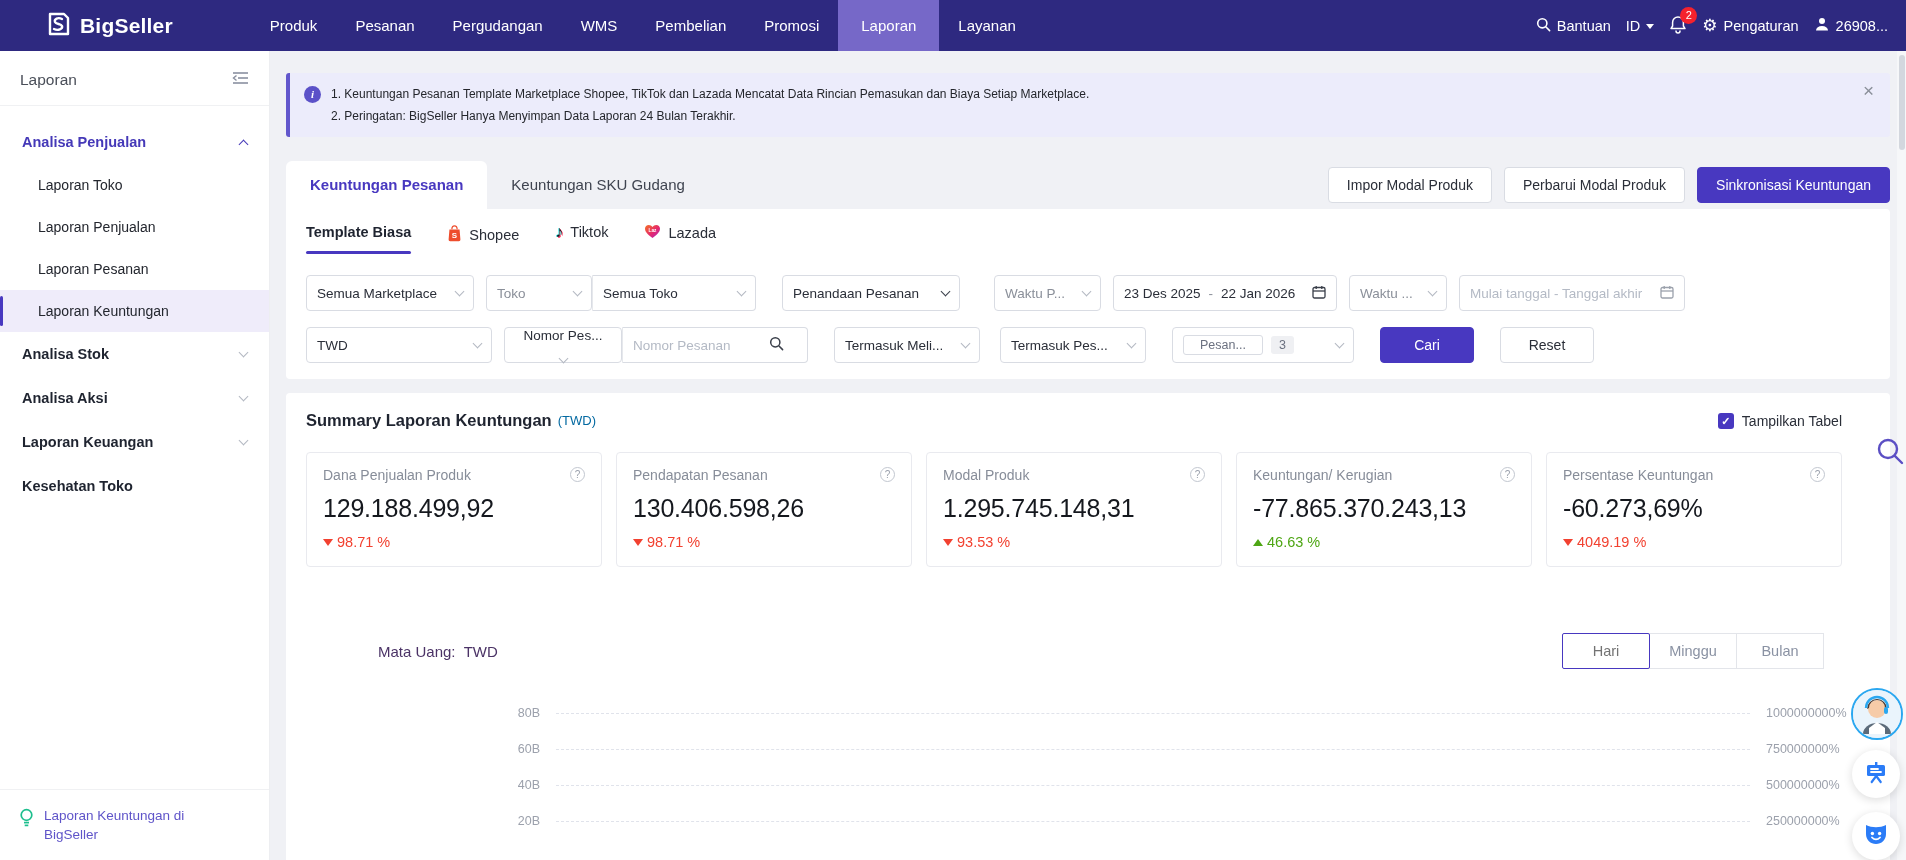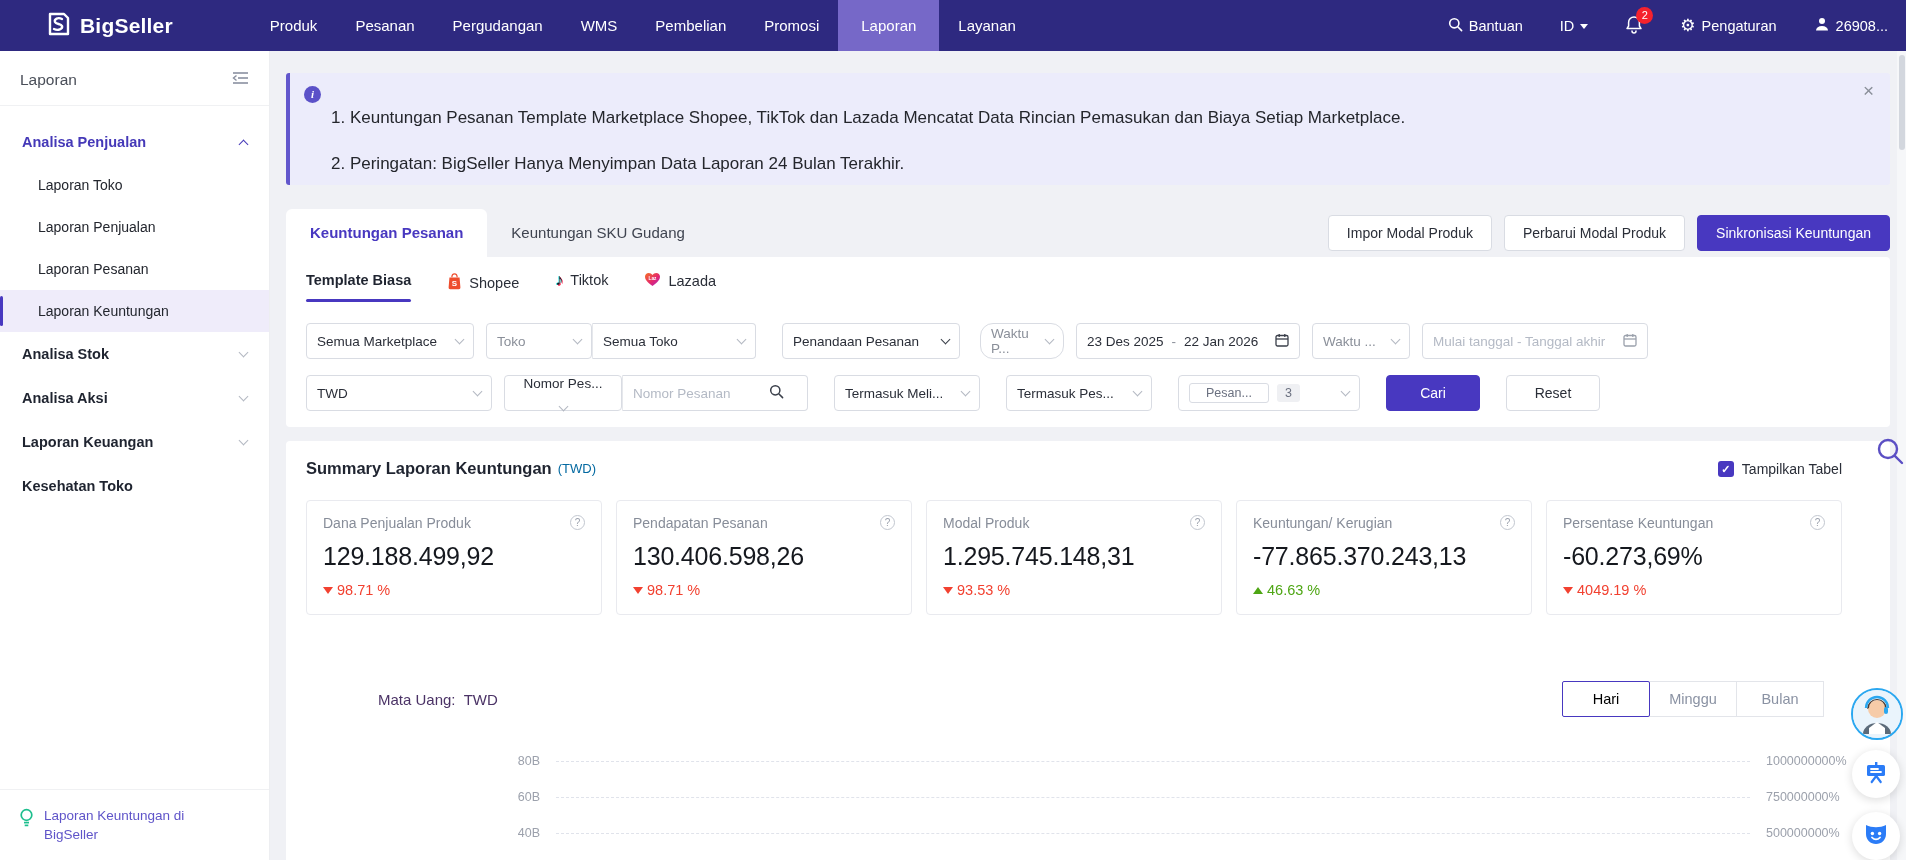--- a/index.html
+++ b/index.html
@@ -6,21 +6,21 @@
   html,body { width:1906px; height:860px; overflow:hidden; background:#F0F1F5;
     font-family:"Liberation Sans", sans-serif; color:#23262E; }
 
   
   .navbar { height:51px; background:#2E2980; display:flex; align-items:center; color:#fff; position:relative; z-index:5; }
   .brand { display:flex; align-items:center; gap:8px; margin-left:46px; }
   .brand-name { font-size:21px; font-weight:bold; letter-spacing:.2px; }
   .nav-menu { display:flex; align-items:center; margin-left:78px; height:51px; }
   .nav-item { font-size:15px; padding:0 19px; line-height:51px; height:51px; cursor:pointer; white-space:nowrap; }
   .nav-item.active { background:#7668C8; padding:0 23px; }
-  .nav-right { margin-left:auto; display:flex; align-items:center; gap:37px; margin-right:18px; font-size:14.5px; }
+  .nav-right { margin-left:auto; display:flex; align-items:center; gap:15px; margin-right:18px; font-size:14.5px; }
   .nav-chip { display:flex; align-items:center; gap:6px; cursor:pointer; }
   .caret-down { width:0; height:0; border-left:4px solid transparent; border-right:4px solid transparent; border-top:5px solid #fff; margin-top:2px; }
   .bell-wrap { position:relative; }
   .badge { position:absolute; top:-8px; right:-10px; background:#F5222D; color:#fff; font-size:11px; min-width:17px; height:17px; border-radius:9px; text-align:center; line-height:17px; padding:0 3px; }
 
   
   .main-row { display:flex; height:809px; }
   .sidebar { width:270px; background:#fff; border-right:1px solid #EDEEF1; position:relative; flex:none; }
   .content { flex:1; padding:0 16px; overflow:hidden; position:relative; }
 
@@ -31,21 +31,21 @@
   .sb-group { display:flex; align-items:center; justify-content:space-between; padding:14px 22px; font-size:14.5px; font-weight:bold; color:#1F2430; cursor:pointer; }
   .sb-group.accent { color:#4539B8; }
   .sb-child { padding:13px 20px 13px 38px; font-size:14px; color:#23262E; cursor:pointer; position:relative; }
   .sb-child.active { background:#EFECFA; }
   .sb-child.active::before { content:""; position:absolute; left:0; top:6px; bottom:6px; width:3px; background:#4838C0; border-radius:2px; }
   .sb-footer { position:absolute; bottom:0; left:0; right:0; border-top:1px solid #F0F1F3; padding:16px 18px; display:flex; gap:9px; align-items:flex-start; }
   .sb-footer-link { color:#5F54C9; font-size:13.5px; line-height:19px; width:160px; cursor:pointer; }
 
   
   .banner { margin-top:22px; background:#ECECFB; border-left:4px solid #6257CC; border-radius:3px; padding:10px 44px 10px 14px; position:relative; display:flex; gap:10px; }
-  .banner-text { font-size:17px; color:#24262C; line-height:22px;margin-top:24px; }
+  .banner-text { font-size:12px; color:#24262C; line-height:22px; }
   .info-dot { width:17px; height:17px; border-radius:50%; background:#5B51C8; color:#fff; font-size:11px; font-weight:bold; text-align:center; line-height:17px; flex:none; margin-top:3px; font-family:"Liberation Serif",serif; font-style:italic; }
   .banner-close { position:absolute; right:16px; top:8px; font-size:19px; color:#8A8F99; cursor:pointer; line-height:19px; }
 
   
   .tabs-row { margin-top:24px; display:flex; align-items:center; height:48px; }
   .tab { padding:0 24px; line-height:48px; font-size:15px; color:#3F4450; cursor:pointer; white-space:nowrap; }
   .tab.active { background:#fff; color:#4838C0; font-weight:bold; border-radius:6px 6px 0 0; }
   .tab-actions { margin-left:auto; display:flex; gap:12px; }
   .btn { height:36px; padding:7px 18px; border-radius:4px; border:1px solid #D9DCE3; background:#fff; font-size:14px; color:#2A2E38; cursor:pointer; font-family:inherit; white-space:nowrap; }
   .btn.primary { background:#4838C0; border-color:#4838C0; color:#fff; }
@@ -84,21 +84,21 @@
   .card-value { margin-top:11px; font-size:25px; font-weight:500; color:#15181E; letter-spacing:-.2px; white-space:nowrap; }
   .card-delta { margin-top:11px; display:flex; align-items:center; gap:4px; font-size:14.5px; }
   .delta-red { color:#F24130; } .delta-green { color:#4EA614; }
   .tri-down { width:0; height:0; border-left:5px solid transparent; border-right:5px solid transparent; border-top:7px solid #F24130; }
   .tri-up { width:0; height:0; border-left:5px solid transparent; border-right:5px solid transparent; border-bottom:7px solid #4EA614; }
 
   .chart-head { display:flex; align-items:center; margin:66px 46px 0 72px; }
   .cur-label { font-size:15px; color:#4B3366; }
   .pgroup { margin-left:auto; display:flex; }
   .pbtn { width:88px; height:36px; border:1px solid #E3E5EA; background:#fff; font-size:14.5px; color:#8A92A3; text-align:center; line-height:34px; cursor:pointer; margin-left:-1px; }
-  .pbtn.active { border-color:#4838C0; color:#000000; border-radius:2px; position:relative; z-index:1; }
+  .pbtn.active { border-color:#4838C0; color:#737373; border-radius:2px; position:relative; z-index:1; }
   .chart-grid { margin-top:26px; }
   .grid-row { display:flex; align-items:center; height:36px; }
   .tickL { width:250px; text-align:right; padding-right:16px; font-size:12.5px; color:#9CA1AC; }
   .gline { flex:1; border-top:1px dashed #E0E3EB; height:0; }
   .tickR { width:120px; padding-left:16px; font-size:12.5px; color:#9CA1AC; }
 
   
   .scroll-strip { position:absolute; right:0; top:51px; width:9px; height:809px; background:#F6F7F9; z-index:8; }
   .scroll-thumb { width:6px; height:95px; background:#D3D7DE; border-radius:3px; margin:4px auto 0 auto; }
   .float-search { position:absolute; right:1px; top:436px; z-index:9; cursor:pointer; }
@@ -286,21 +286,21 @@
             <span class="cv"></span>
         </div>
         <div class="ctrl" style="width:164px; margin-left:-12px; border-left-color:#E6E8EC; border-radius:0 4px 4px 0;">
           <span class="grow">Semua Toko</span>
             <span class="cv"></span>
         </div>
         <div class="ctrl" style="width:178px; margin-left:14px;">
           <span class="grow">Penandaan Pesanan</span>
             <span class="cv dark"></span>
         </div>
-        <div class="ctrl" style="width:84px; margin-left:8px;border-radius:13px;">
+        <div class="ctrl" style="width:107px; margin-left:22px;">
           <span class="grow muted">Waktu P...</span>
             <span class="cv"></span>
         </div>
         <div class="ctrl" style="width:224px;">
           <span>23 Des 2025</span>
           <span class="muted">-</span>
           <span>22 Jan 2026</span>
           <span style="margin-left:auto;">
             <svg width="14" height="14" viewBox="0 0 14 14">
                 <rect x="1" y="2.5" width="12" height="10.5" rx="1.5" stroke="#3A3F4A" stroke-width="1.3" fill="none"></rect>
@@ -342,21 +342,21 @@
             <svg width="15" height="15" viewBox="0 0 15 15">
                 <circle cx="6.3" cy="6.3" r="4.6" stroke="#3A3F4A" stroke-width="1.5" fill="none"></circle>
                 <line x1="10" y1="10" x2="13.6" y2="13.6" stroke="#3A3F4A" stroke-width="1.5" stroke-linecap="round"></line>
               </svg>
           </span>
         </div>
         <div class="ctrl" style="width:146px; margin-left:14px;">
           <span class="grow">Termasuk Meli...</span>
             <span class="cv"></span>
         </div>
-        <div class="ctrl" style="width:146px; margin-left:14px;">
+        <div class="ctrl" style="width:146px; margin-left:8px;">
           <span class="grow">Termasuk Pes...</span>
             <span class="cv"></span>
         </div>
         <div class="ctrl" style="width:182px; margin-left:14px;">
           <span class="tagbox">Pesan...</span>
           <span class="tagnum">3</span>
           <span class="grow"></span>
             <span class="cv"></span>
         </div>
         <button class="btn primary" style="width:94px; margin-left:14px;">Cari</button>

